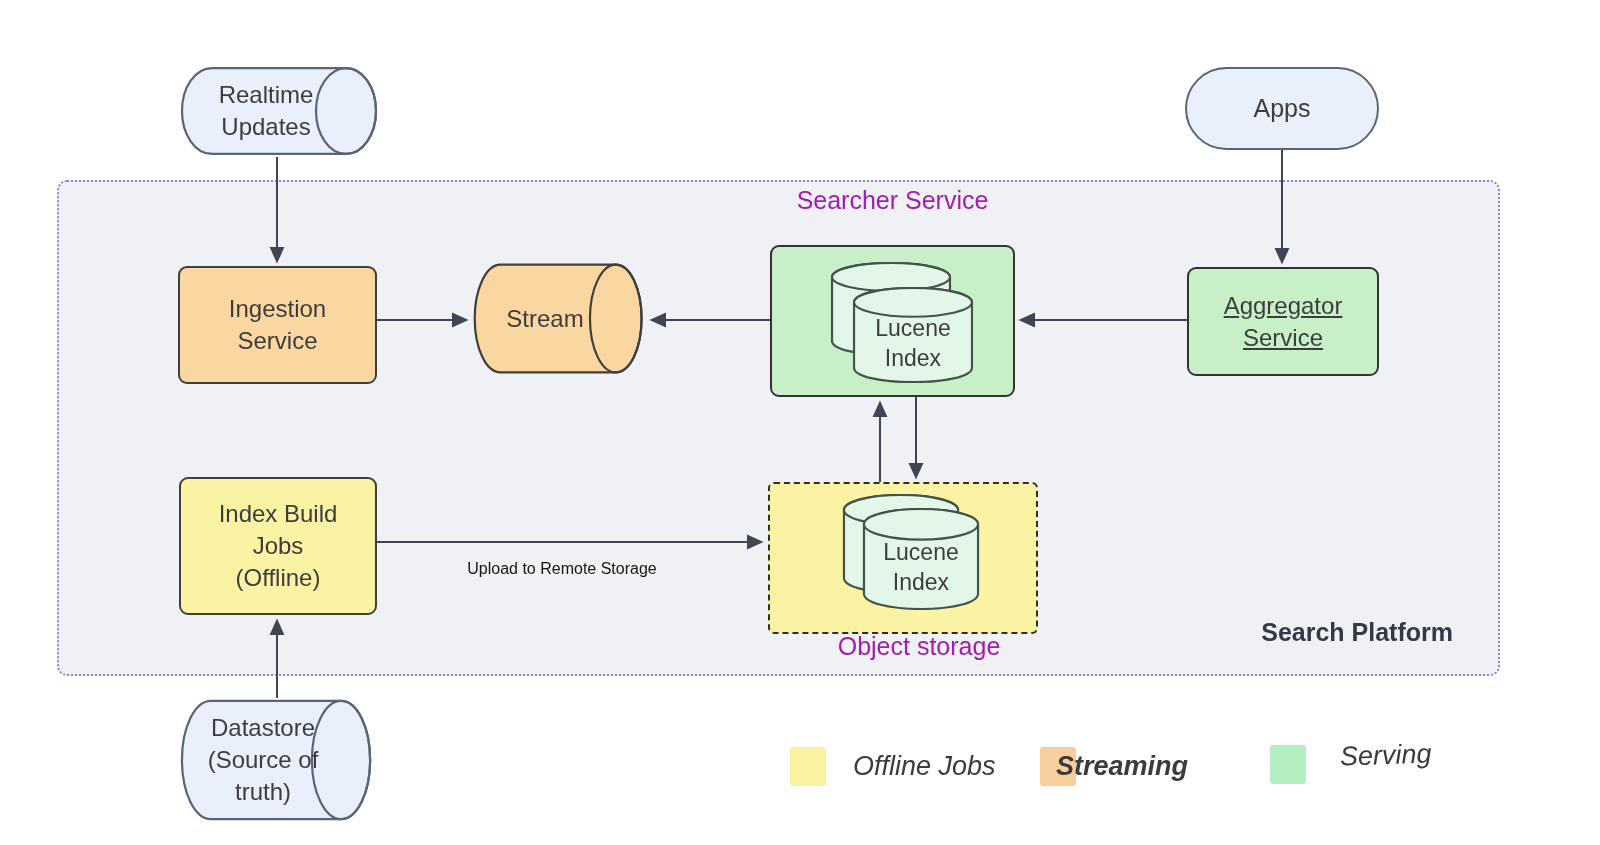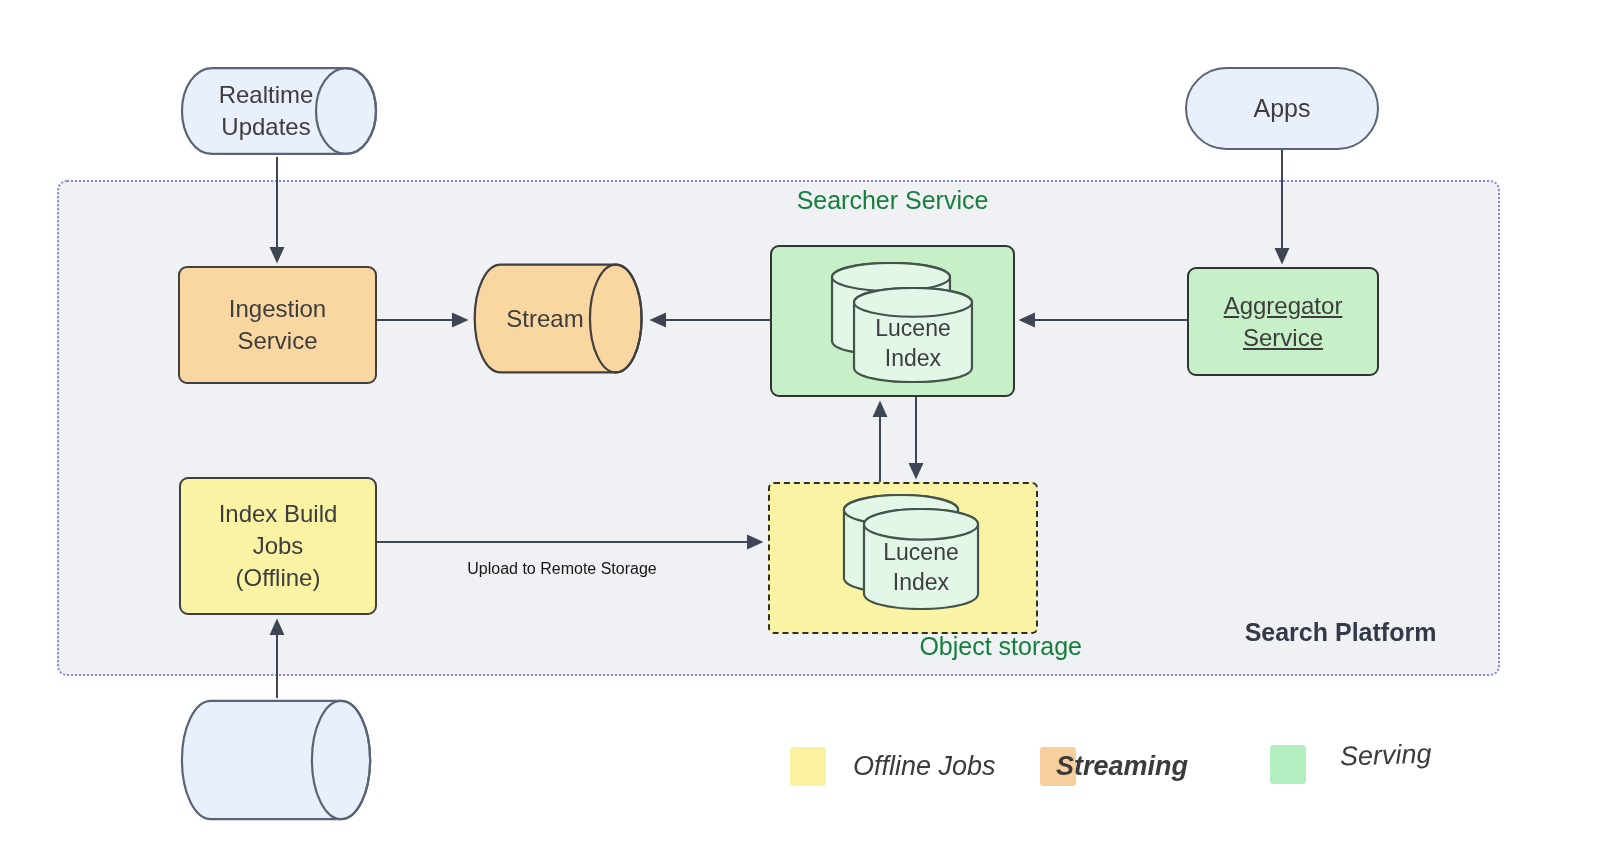--- a/index.html
+++ b/index.html
@@ -31,23 +31,23 @@
   .hcyl .nlabel,.vcyl .nlabel{position:relative;z-index:1;}
   path,ellipse{vector-effect:non-scaling-stroke;}
   .hcyl.bluecyl .body{fill:#e9effb;stroke:#5b6475;stroke-width:2.2;}
   .hcyl.bluecyl .face{fill:none;stroke:#5b6475;stroke-width:2.2;}
   .hcyl.orangecyl .body{fill:#fad7a1;stroke:#3f3f3f;stroke-width:2.2;}
   .hcyl.orangecyl .face{fill:none;stroke:#3f3f3f;stroke-width:2.2;}
   .vcyl .body{fill:#e2f7e8;stroke:#44544b;stroke-width:2.2;}
   .vcyl .face{fill:#e2f7e8;stroke:#44544b;stroke-width:2.2;}
   .vcyl{font-size:23px;}
   .padcap{padding-right:28px;}
-  .title{position:absolute;z-index:4;text-align:center;font-size:25px;color:#15803d;}
+  .title{position:absolute;z-index:4;text-align:center;font-size:25px;color:#a21caf;}
   .platform-title{
-    position:absolute;z-index:4;text-align:center;font-weight:bold;
+    position:absolute;z-index:4;text-align:right;font-weight:bold;
     font-size:25px;color:#333a47;
   }
   .edge-label{position:absolute;z-index:4;text-align:center;font-size:16px;color:#161616;}
   .legend-swatch{position:absolute;z-index:4;width:36px;height:39px;border-radius:3px;}
   .legend-label{position:absolute;z-index:4;font-style:italic;font-size:27px;color:#3b3b3b;}
   .tilt{transform:rotate(-2deg);}
 </style>
 </head>
 <body>
 
@@ -138,29 +138,32 @@
   </div>
   <div class="node vcyl" style="left:862px;top:508px;width:118px;height:102px;">
     <svg viewBox="0 0 120 100" preserveAspectRatio="none">
       <path class="body" d="M 2 16 L 2 84 C 2 93 28 99 60 99 C 92 99 118 93 118 84 L 118 16 C 118 7 92 1 60 1 C 28 1 2 7 2 16 Z"></path>
       <ellipse class="face" cx="60" cy="16" rx="58" ry="15"></ellipse>
     </svg>
     <span class="nlabel" style="padding-top:16px;">Lucene
 Index</span>
   </div>
 
-  <div class="title" style="left:812px;top:632px;width:270px;text-align:right;">Object storage</div>
+  <div class="title" style="left:784px;top:632px;width:270px;">Object storage</div>
 
   <div class="platform-title" style="left:1228px;top:618px;width:225px;">Search Platform</div>
 
   <div class="node hcyl bluecyl" style="left:180px;top:698px;width:194px;height:124px;">
     <svg viewBox="0 0 200 88" preserveAspectRatio="none">
       <path class="body" d="M 32 2 L 166 2 C 183 2 196 21 196 44 C 196 67 183 86 166 86 L 32 86 C 15 86 2 67 2 44 C 2 21 15 2 32 2 Z"></path>
       <ellipse class="face" cx="166" cy="44" rx="30" ry="42"></ellipse>
     </svg>
+    <span class="nlabel padcap">Datastore
+(Source of
+truth)</span>
   </div>
 
   <div>
     <div class="legend-swatch" style="left: 790px; top: 747px; background-color: rgb(250, 242, 160);"></div>
     <div class="legend-label" style="left:853px;top:751px;">Offline Jobs</div>
     <div class="legend-swatch" style="left: 1040px; top: 747px; background-color: rgb(247, 207, 157);"></div>
     <div class="legend-label" style="left:1056px;top:751px;font-weight:bold;">Streaming</div>
     <div class="legend-swatch" style="left: 1270px; top: 745px; background-color: rgb(179, 239, 193);"></div>
     <div class="legend-label tilt" style="left:1340px;top:740px;">Serving</div>
   </div>

